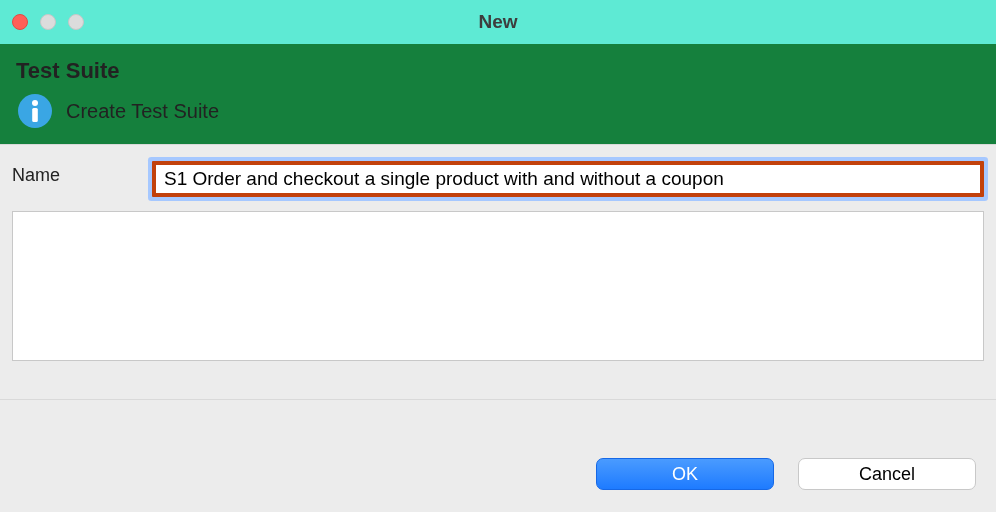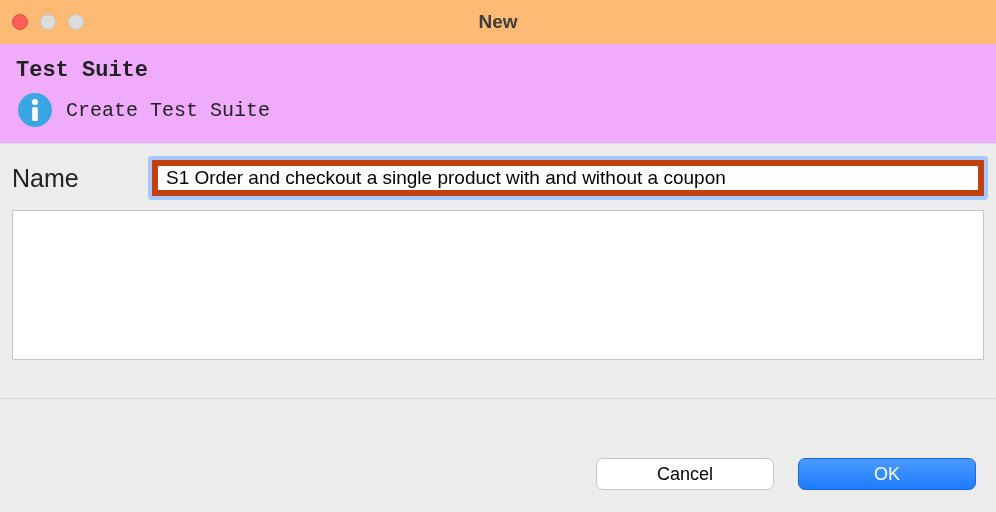--- a/index.html
+++ b/index.html
@@ -11,21 +11,21 @@
     font-family: -apple-system, "Helvetica Neue", Helvetica, Arial, sans-serif;
     background: #ececec;
     color: #222;
     overflow: hidden;
   }
   .titlebar {
     height: 44px;
     display: flex;
     align-items: center;
     position: relative;
-    background: #fdba74;
+    background: #5eead4;
   }
   .traffic-lights {
     display: flex;
     gap: 12px;
     margin-left: 12px;
   }
   .tl {
     width: 16px;
     height: 16px;
     border-radius: 50%;
@@ -36,24 +36,23 @@
   .window-title {
     position: absolute;
     left: 0; right: 0;
     text-align: center;
     font-weight: 700;
     font-size: 19px;
     color: #3d3d3d;
     pointer-events: none;
   }
   .header {
-    background: #f0abfc;
+    background: #15803d;
     padding: 14px 16px 16px 16px;
     border-bottom: 1px solid #d9d9d9;
-    font-family: Liberation Mono, monospace;
   }
   .header-title {
     font-size: 22px;
     font-weight: 700;
     margin-bottom: 10px;
   }
   .header-sub {
     display: flex;
     align-items: center;
     gap: 14px;
@@ -72,32 +71,32 @@
     padding: 16px 12px 20px 12px;
     border-bottom: 1px solid #d9d9d9;
   }
   .form-row {
     display: flex;
     align-items: flex-start;
     margin-bottom: 14px;
   }
   .form-label {
     width: 140px;
-    font-size: 25px;
+    font-size: 18px;
     padding-top: 4px;
   }
   .form-field {
     flex: 1;
   }
   .text-input {
     width: 100%;
     height: 36px;
     font-size: 19px;
     padding: 4px 8px;
-    border: 6px solid #c2410c;
+    border: 4px solid #c2410c;
     border-radius: 1px;
     outline: none;
     box-shadow: 0 0 0 4px #a6c8ff;
     background: #fff;
   }
   .textarea-input {
     width: 100%;
     height: 150px;
     font-size: 19px;
     padding: 6px 8px;
@@ -163,15 +162,15 @@
     </div>
   </div>
   <div class="form-row">
     <div class="form-field">
       <textarea class="textarea-input" style=""></textarea>
     </div>
   </div>
 </div>
 
 <div class="button-bar">
+  <button class="btn btn-primary">OK</button>
   <button class="btn">Cancel</button>
-  <button class="btn btn-primary">OK</button>
 </div>
 
 </body></html>

